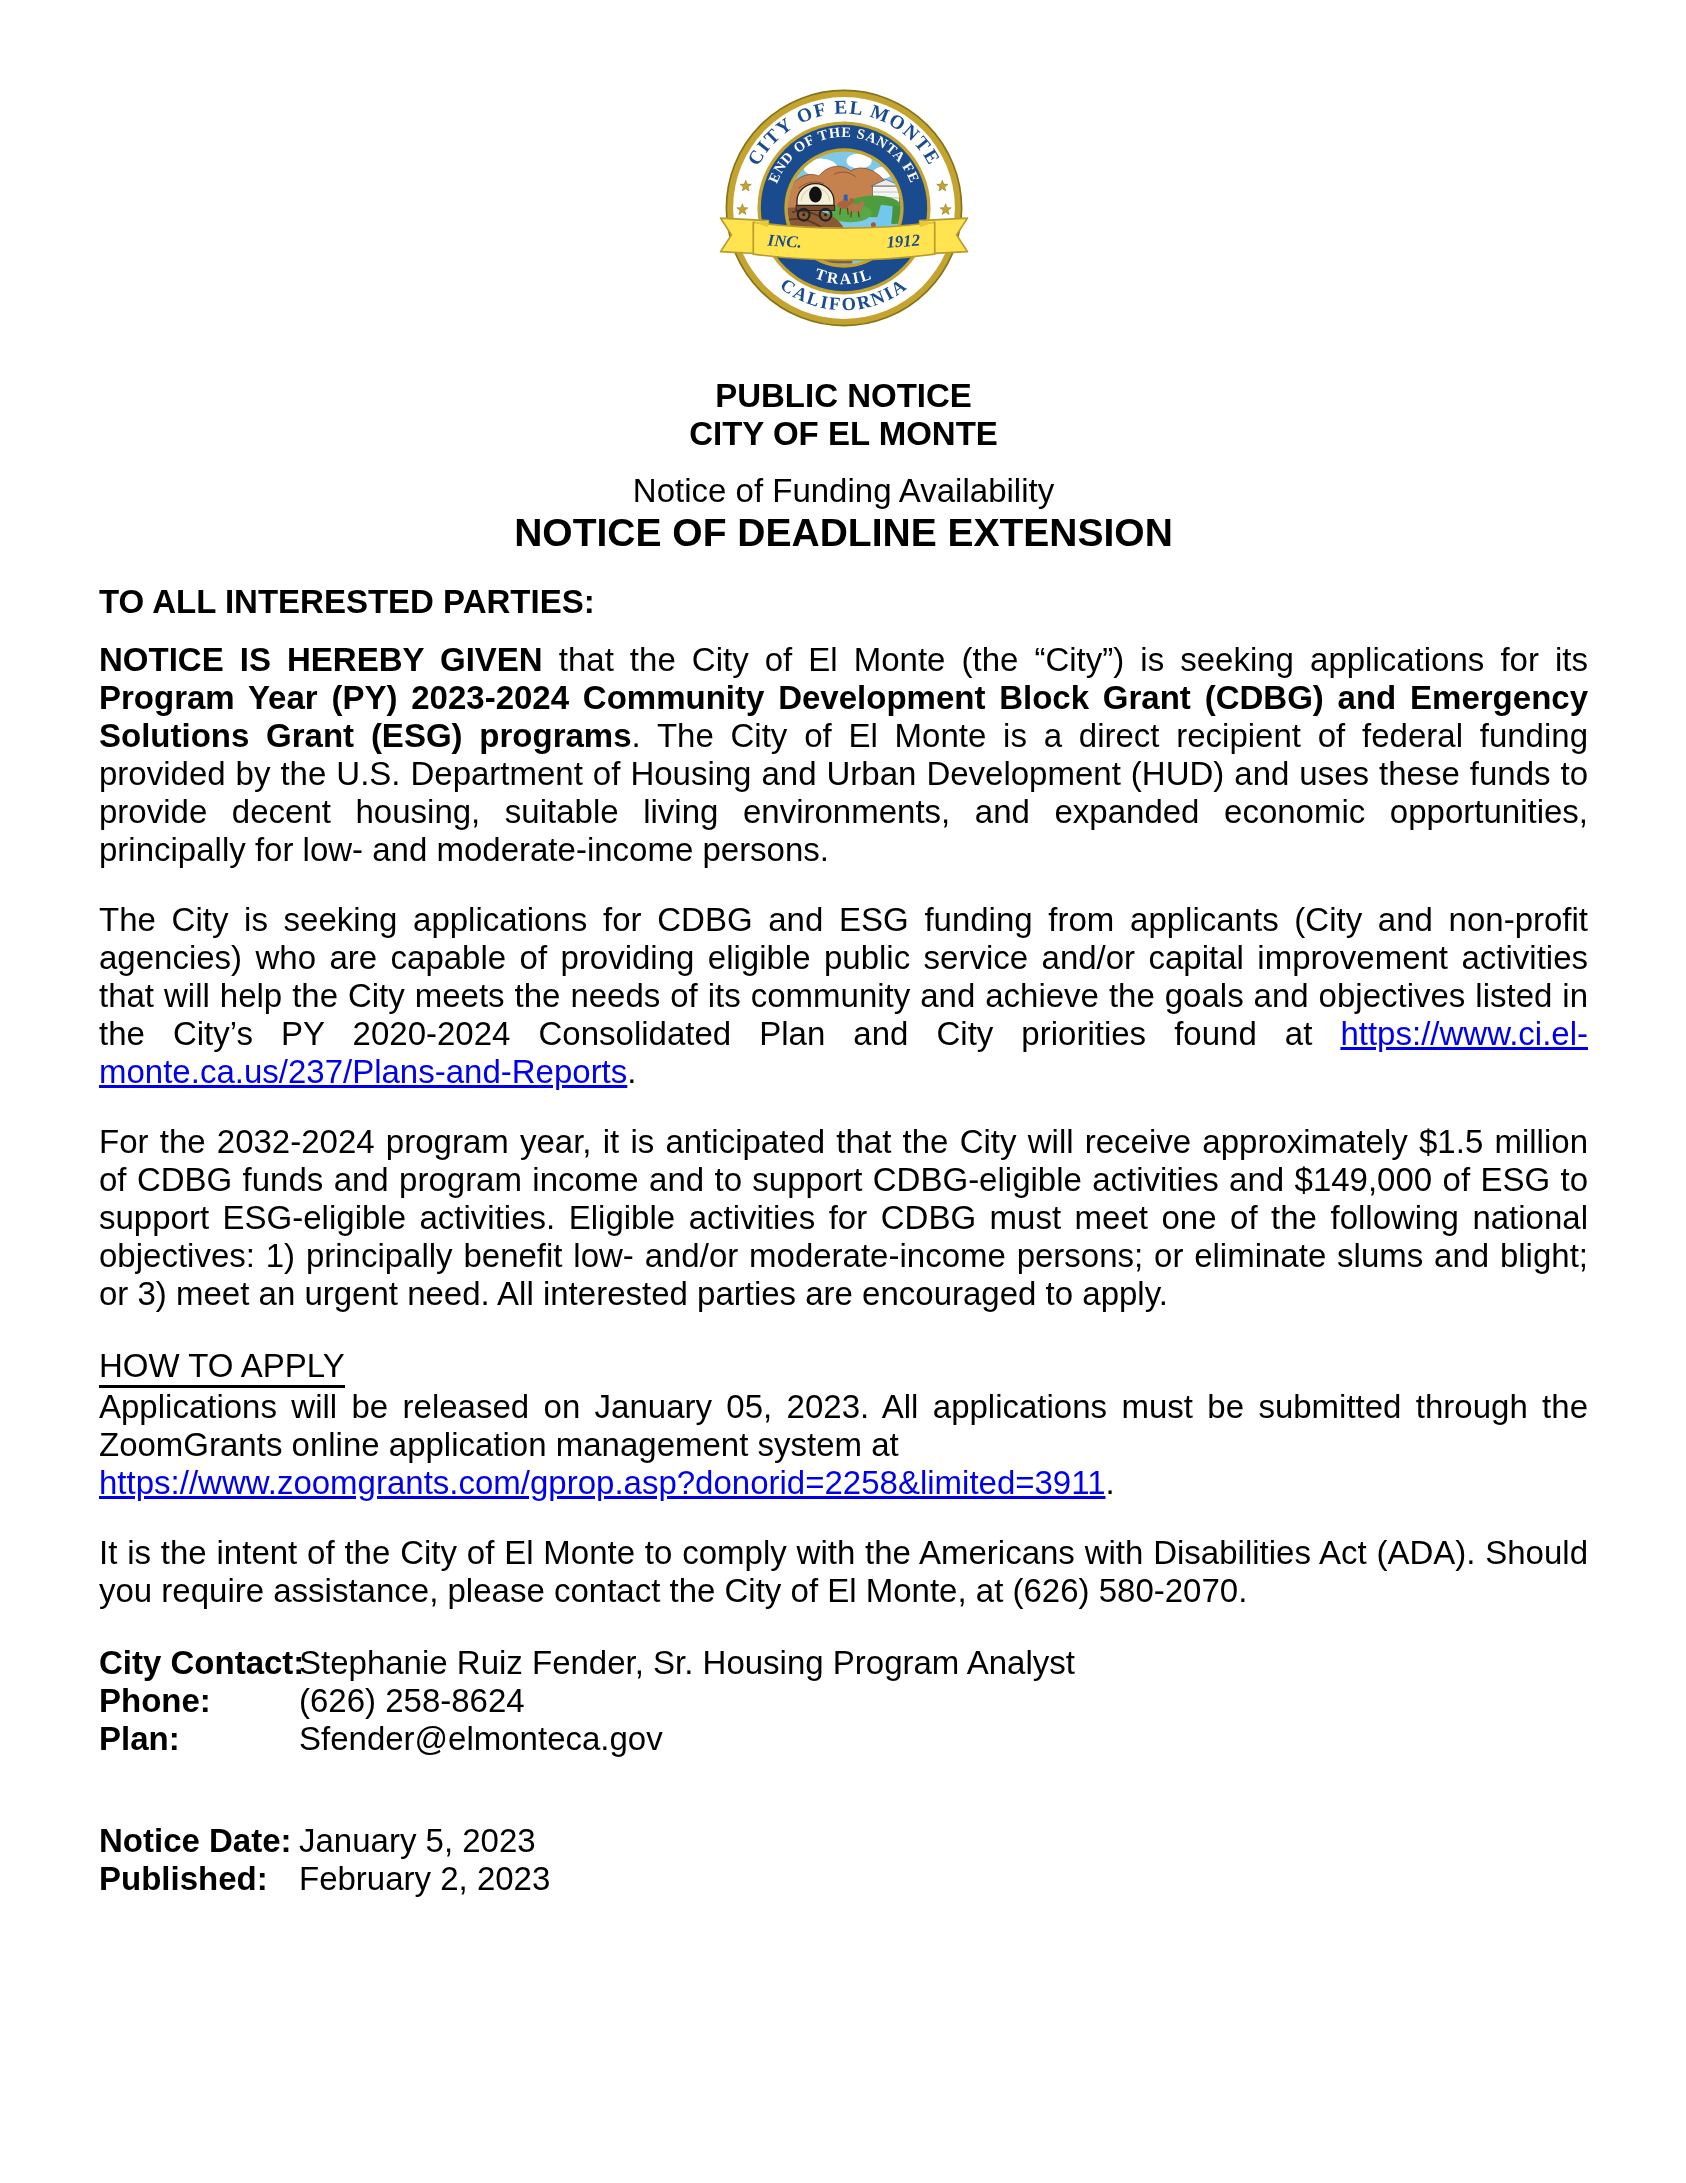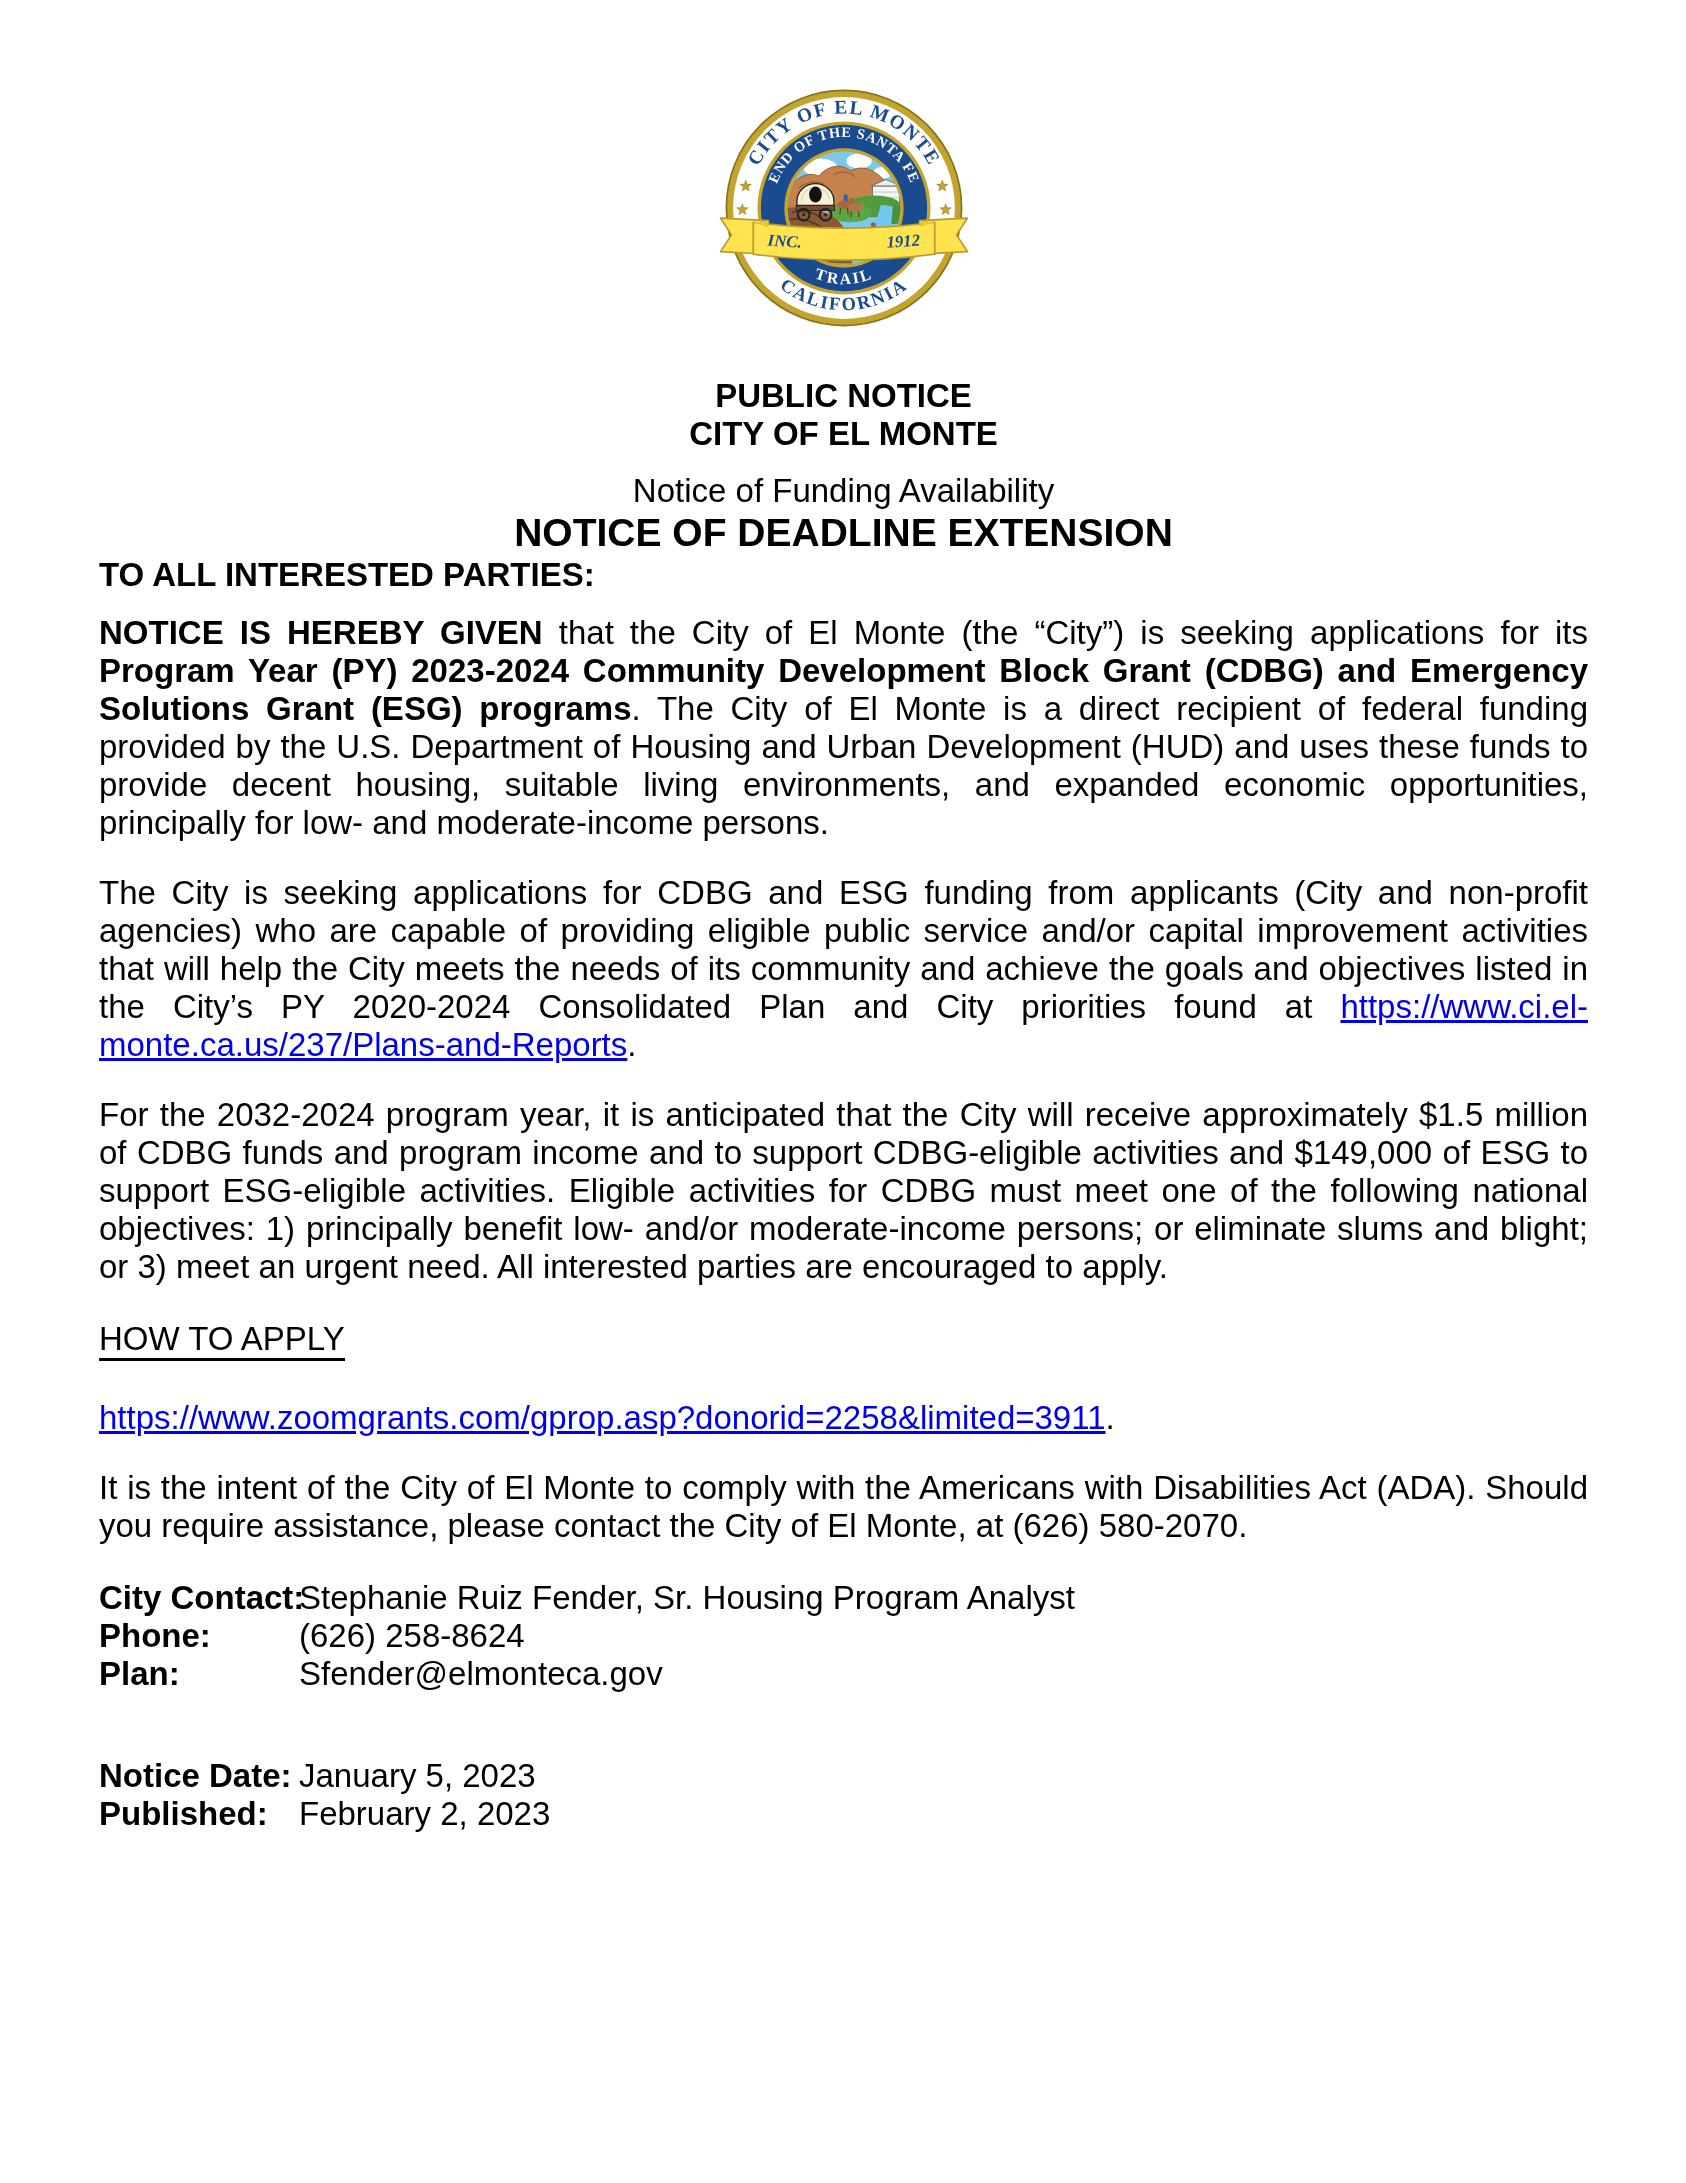--- a/index.html
+++ b/index.html
@@ -13,21 +13,21 @@
     padding-top:82px;
     overflow:hidden;
   }
   .content { width:1489px; margin-left:99px; }
   .seal-wrap { text-align:center; }
   .seal { display:inline-block; }
   .b { font-weight:bold; }
   .hdr-block { margin-top:35px; text-align:center; font-weight:bold; }
   .sub-block { margin-top:18.5px; text-align:center; line-height:37px; }
   .big-title { font-size:39px; line-height:47px; font-weight:bold; }
-  .salutation { font-weight:bold; }
+  .salutation { font-weight:bold; margin-top:27px; }
   .para { text-align:justify; margin:32px 0 0 0; }
   .para.first { margin-top:20px; }
   .howto-head { margin-top:34px; }
   .howto-head span.u {
     font-weight:normal;
     display:inline-block;
     border-bottom:3.4px solid #000;
     padding-bottom:0.8px;
   }
   .apply-para { text-align:justify; margin:0; }
@@ -178,21 +178,21 @@
 
     <div class="salutation">TO ALL INTERESTED PARTIES:</div>
 
     <p class="para first"><span class="b">NOTICE IS HEREBY GIVEN</span><span> that the City of El Monte (the “City”) is seeking applications for its </span><span class="b">Program Year (PY) 2023-2024 Community Development Block Grant (CDBG) and Emergency Solutions Grant (ESG) programs</span><span>. The City of El Monte is a direct recipient of federal funding provided by the U.S. Department of Housing and Urban Development (HUD) and uses these funds to provide decent housing, suitable living environments, and expanded economic opportunities, principally for low- and moderate-income persons.</span></p>
 
     <p class="para"><span>The City is seeking applications for CDBG and ESG funding from applicants (City and non-profit agencies) who are capable of providing eligible public service and/or capital improvement activities that will help the City meets the needs of its community and achieve the goals and objectives listed in the City’s PY 2020-2024 Consolidated Plan and City priorities found at </span><a class="doclink">https://www.ci.el-monte.ca.us/237/Plans-and-Reports</a><span>.</span></p>
 
     <p class="para">For the 2032-2024 program year, it is anticipated that the City will receive approximately $1.5 million of CDBG funds and program income and to support CDBG-eligible activities and $149,000 of ESG to support ESG-eligible activities.  Eligible activities for CDBG must meet one of the following national objectives: 1) principally benefit low- and/or moderate-income persons; or eliminate slums and blight; or 3) meet an urgent need.  All interested parties are encouraged to apply.</p>
 
     <div class="howto-head"><span class="u">HOW TO APPLY</span></div>
-    <p class="apply-para"><br><a class="doclink">https://www.zoomgrants.com/gprop.asp?donorid=2258&amp;limited=3911</a><span>.</span></p>
+    <p class="apply-para"><span>Applications will be released on January 05, 2023.  All applications must be submitted through the ZoomGrants online application management system at</span><br><a class="doclink">https://www.zoomgrants.com/gprop.asp?donorid=2258&amp;limited=3911</a><span>.</span></p>
 
     <p class="para">It is the intent of the City of El Monte to comply with the Americans with Disabilities Act (ADA).  Should you require assistance, please contact the City of El Monte, at (626) 580-2070.</p>
 
     <div class="contact-block">
       <div class="row">
         <span class="label">City Contact:</span><span>Stephanie Ruiz Fender, Sr. Housing Program Analyst</span>
       </div>
       <div class="row">
         <span class="label">Phone:</span><span>(626) 258-8624</span>
       </div>

